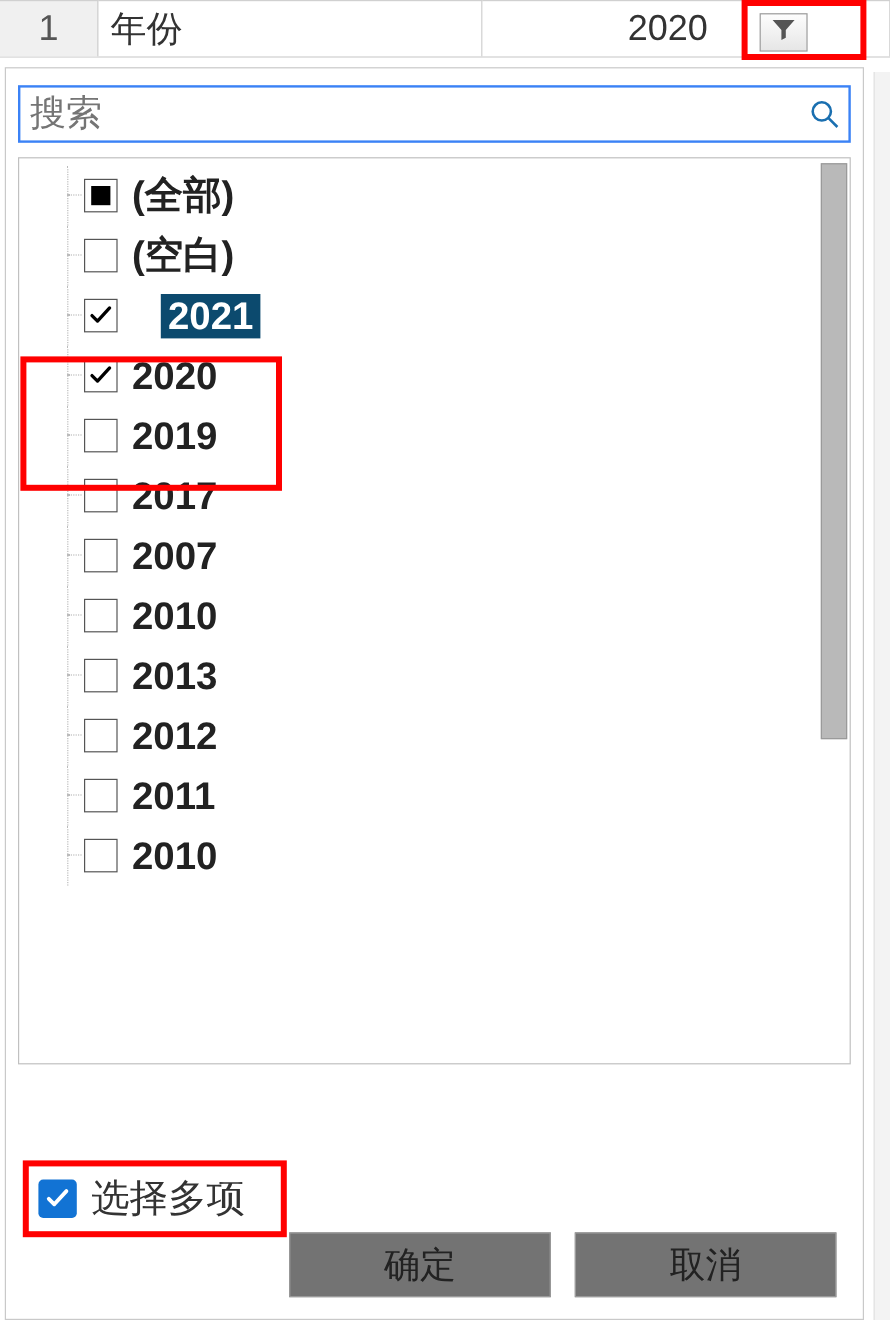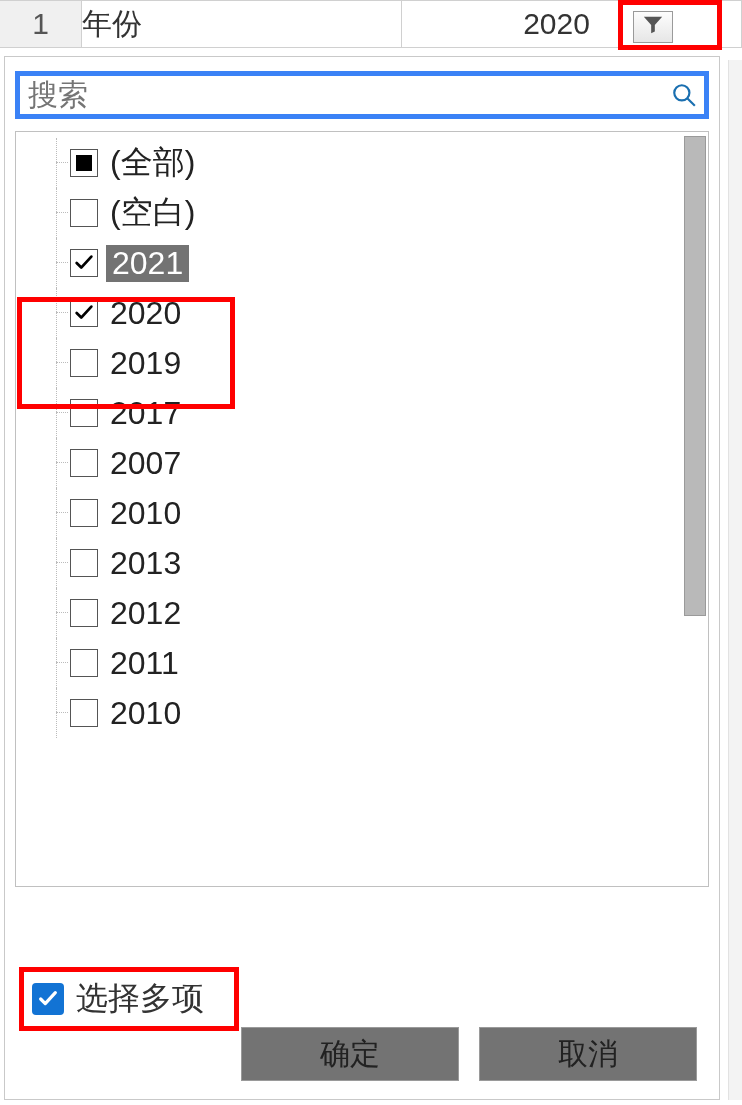--- a/index.html
+++ b/index.html
@@ -29,20 +29,21 @@
     color: #333;
   }
   .hdr-rownum {
     width: 82px;
     justify-content: center;
     background: #f0f0f0;
     color: #555;
   }
   .hdr-label {
     width: 320px;
+    padding-left: 10px;
   }
   .hdr-value {
     flex: 1;
     justify-content: center;
     padding-right: 30px;
   }
   .filter-btn-wrap {
     position: absolute;
     top: 0;
     left: 618px;
@@ -71,21 +72,21 @@
     left: 4px;
     top: 56px;
     width: 716px;
     height: 1044px;
     background: #ffffff;
     border: 1px solid #c9c9c9;
   }
   .search-row {
     margin: 14px 10px 4px 10px;
     height: 48px;
-    border: 5px solid #3b82f6;
+    border: 2px solid #3b82f6;
     display: flex;
     align-items: center;
   }
   .search-input {
     flex: 1;
     border: none;
     outline: none;
     font-size: 30px;
     color: #777;
     padding: 0 8px;
@@ -105,20 +106,21 @@
     margin: 12px 10px 0 10px;
     height: 756px;
     border: 1px solid #c0c0c0;
     overflow: hidden;
   }
   .list-inner {
     position: absolute;
     left: 0; top: 0; right: 28px; bottom: 0;
     overflow: hidden;
     padding-top: 6px;
+    font-weight: bold;
   }
   .scrollbar {
     position: absolute;
     right: 2px;
     top: 4px;
     width: 22px;
     height: 480px;
     background: #b9b9b9;
     border: 1px solid #9a9a9a;
   }
@@ -164,23 +166,24 @@
   }
   .chk.checked svg {
     width: 22px; height: 22px;
   }
   .row-label {
     font-size: 32px;
     color: #222;
     padding: 0 4px;
   }
   .row-label.sel {
-    background: #737373;
+    background: #0c4a6e;
     color: #fff;
     padding: 0 6px;
+    margin-left: 28px;
   }
 
   .red-box-years {
     position: absolute;
     border: 5px solid #ff0000;
     left: 12px;
     top: 240px;
     width: 218px;
     height: 112px;
     pointer-events: none;

